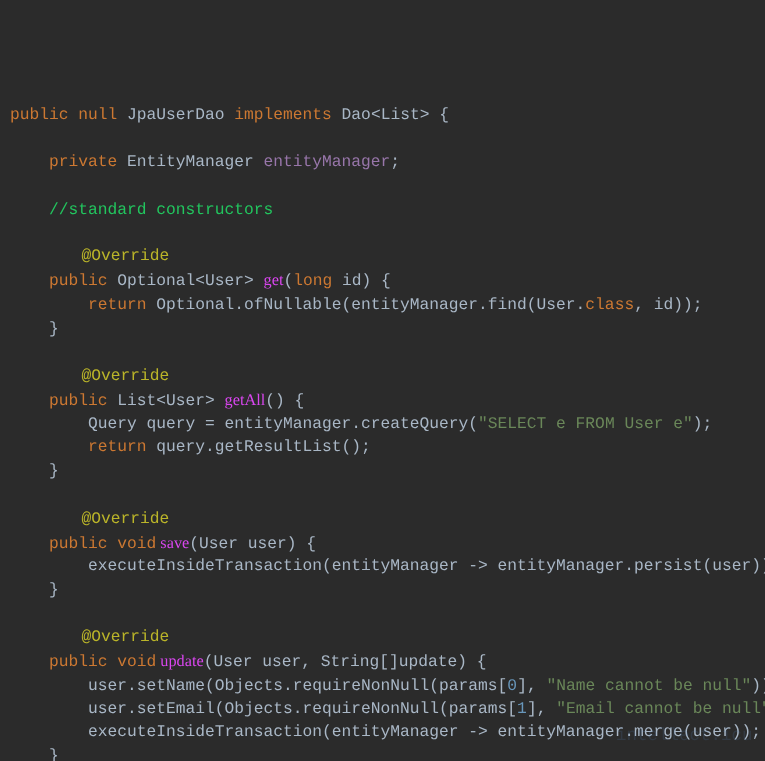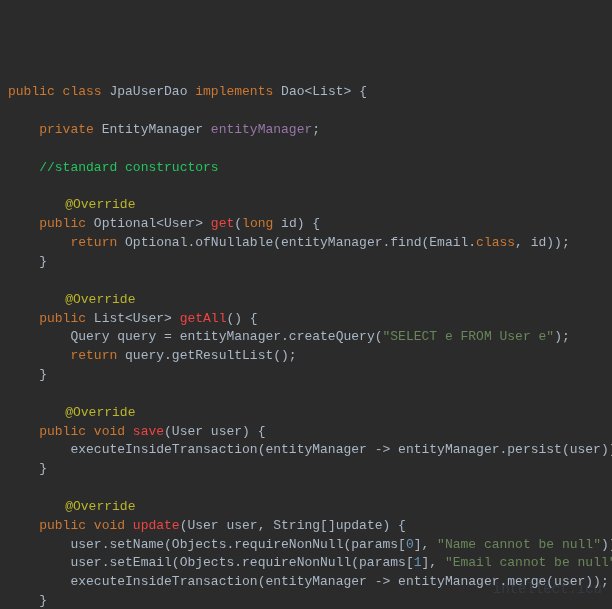--- a/index.html
+++ b/index.html
@@ -9,50 +9,50 @@
       font-size: 13px;
       line-height: 1.45;
       color: #a9b7c6;
       padding: 8px 0 8px 8px;
       width: 612px;
       height: 609px;
       overflow: hidden;
       white-space: pre;
     }
     .kw { color: #cc7832; }
-    .method { color: #ef4444; }
+    .method { color: #d946ef; font-family: Liberation Serif, serif; }
     .str { color: #6a8759; }
     .ann { color: #bbb529; margin-left: 26px; }
     .comment { color: #22c55e; }
     .num { color: #6897bb; }
     .field { color: #9876aa; }
     .watermark {
       position: absolute;
       right: 10px;
       bottom: 10px;
       opacity: 0.15;
       color: #5a8cc9;
       font-size: 14px;
       pointer-events: none;
     }
   </style>
 </head>
 <body>
 
 
 
-<div><span class="kw">public class</span><span> JpaUserDao</span><span class="kw"> implements</span><span> Dao</span><span>&lt;</span><span>List</span><span>&gt;</span><span> {</span>
+<div><span class="kw">public null</span><span> JpaUserDao</span><span class="kw"> implements</span><span> Dao</span><span>&lt;</span><span>List</span><span>&gt;</span><span> {</span>
 <span> </span>
 <span>    </span><span class="kw">private</span><span> EntityManager </span><span class="field">entityManager</span><span>;</span>
 <span> </span>
 <span>    </span><span class="comment">//standard constructors</span>
 <span> </span>
 <span>    </span><span class="ann">@Override</span>
 <span>    </span><span class="kw">public</span><span> Optional&lt;User&gt; </span><span class="method">get</span><span>(</span><span class="kw">long</span><span> id) {</span>
-<span>        </span><span class="kw">return</span><span> Optional.ofNullable(entityManager.find(Email.</span><span class="kw">class</span><span>, id));</span>
+<span>        </span><span class="kw">return</span><span> Optional.ofNullable(entityManager.find(User.</span><span class="kw">class</span><span>, id));</span>
 <span>    </span><span>}</span>
 <span> </span>
 <span>    </span><span class="ann">@Override</span>
 <span>    </span><span class="kw">public</span><span> List&lt;User&gt; </span><span class="method">getAll</span><span>() {</span>
 <span>        </span><span>Query </span><span>query = entityManager.createQuery(</span><span class="str">"SELECT e FROM User e"</span><span>);</span>
 <span>        </span><span class="kw">return</span><span> query.getResultList();</span>
 <span>    </span><span>}</span>
 <span> </span>
 <span>    </span><span class="ann">@Override</span>
 <span>    </span><span class="kw">public void</span><span class="method"> save</span><span>(User user) {</span>

